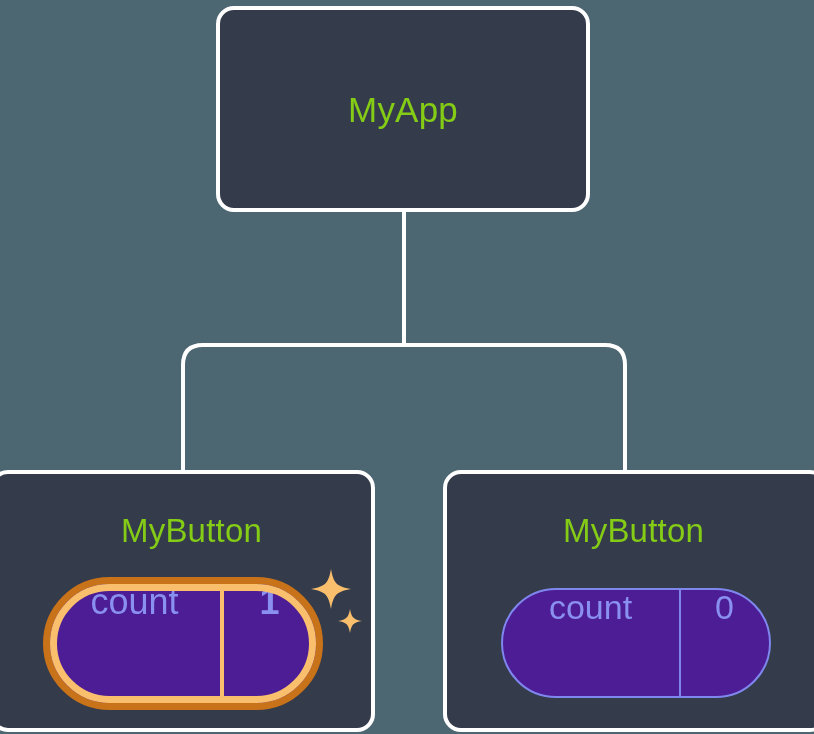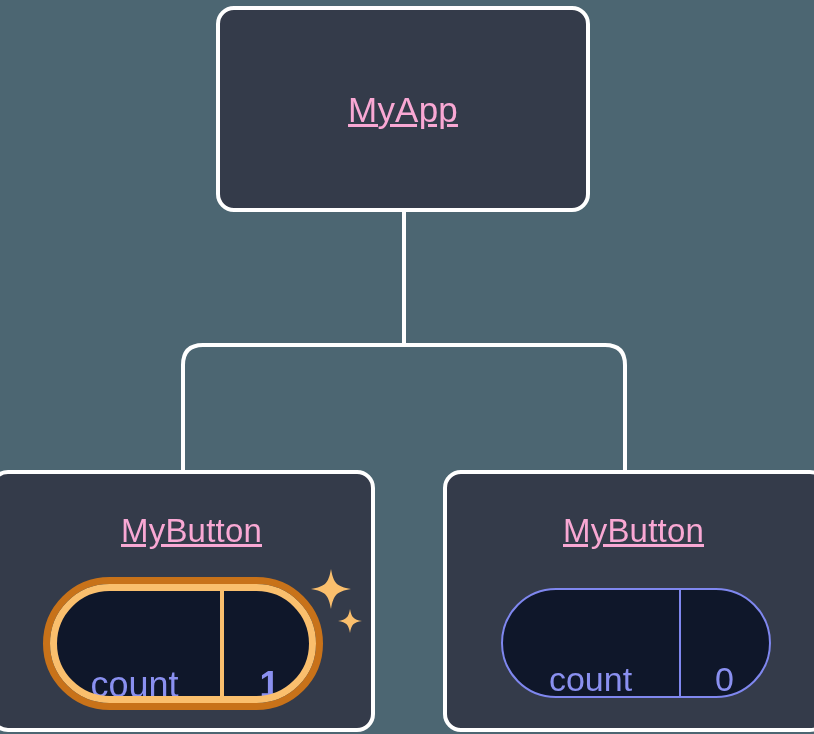--- a/index.html
+++ b/index.html
@@ -65,26 +65,25 @@
 
   .node-child-right {
     left: 443px;
     top: 470px;
     width: 385px;
     height: 262px;
     padding-top: 40px;
   }
 
   .node-title {
-    color: #f9a8d4;
+    color: #84cc16;
     font-size: 33px;
     line-height: 1;
     letter-spacing: 0.2px;
     white-space: nowrap;
-    text-decoration: underline;
   }
 
   .node-root .node-title {
     font-size: 35px;
   }
 
   
   .node-child-left .node-title {
     transform: translateX(9px);
   }
@@ -95,23 +94,23 @@
   
   .pill-wrap {
     position: relative;
     margin-top: 30px;
   }
 
   .pill {
     position: relative;
     box-sizing: border-box;
     display: flex;
-    align-items: flex-end;
+    align-items: flex-start;
     border-radius: 999px;
-    background: #0f172a;
+    background: #4c1d95;
   }
 
   
   .pill-plain {
     width: 270px;
     height: 110px;
     border: 2px solid #7f87ef;
   }
   .pill-plain .pill-key,
   .pill-plain .pill-val {

